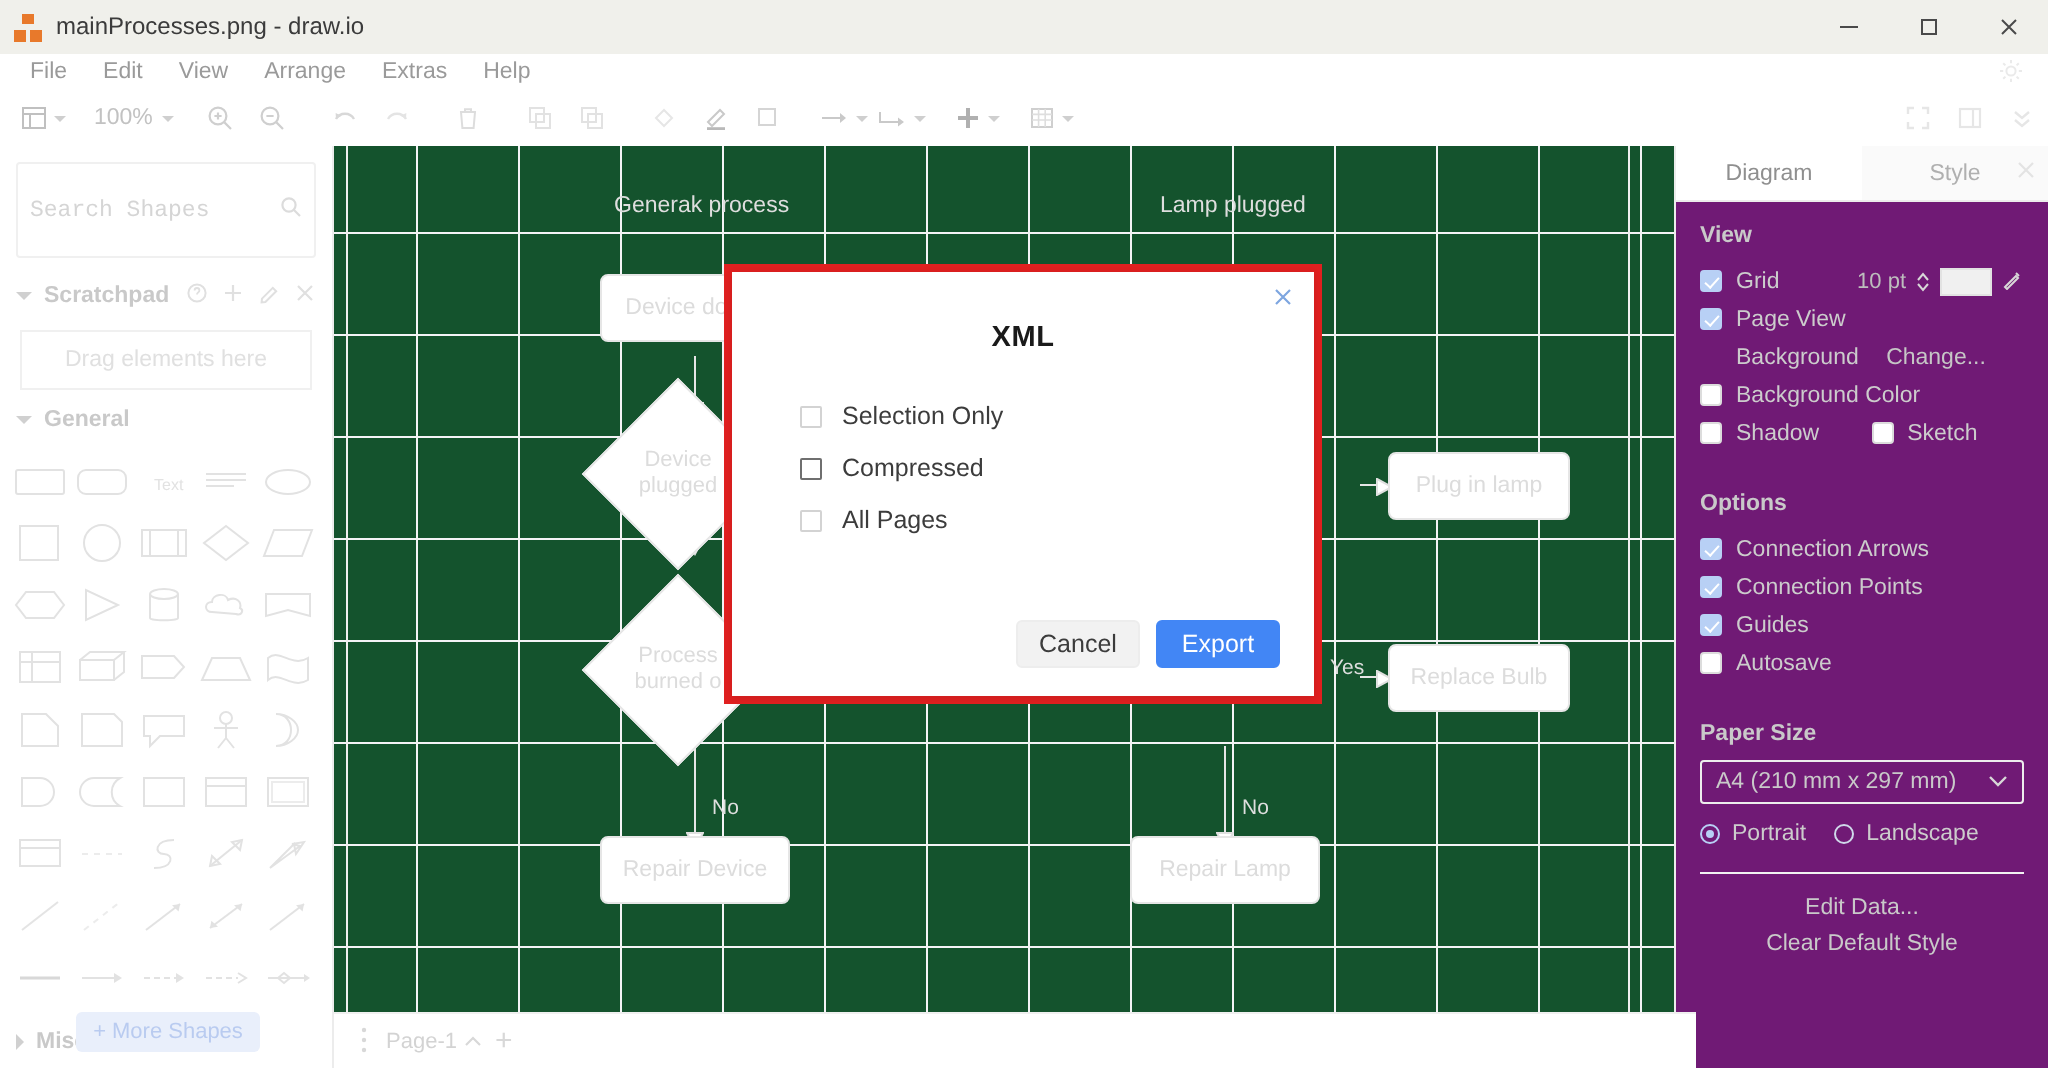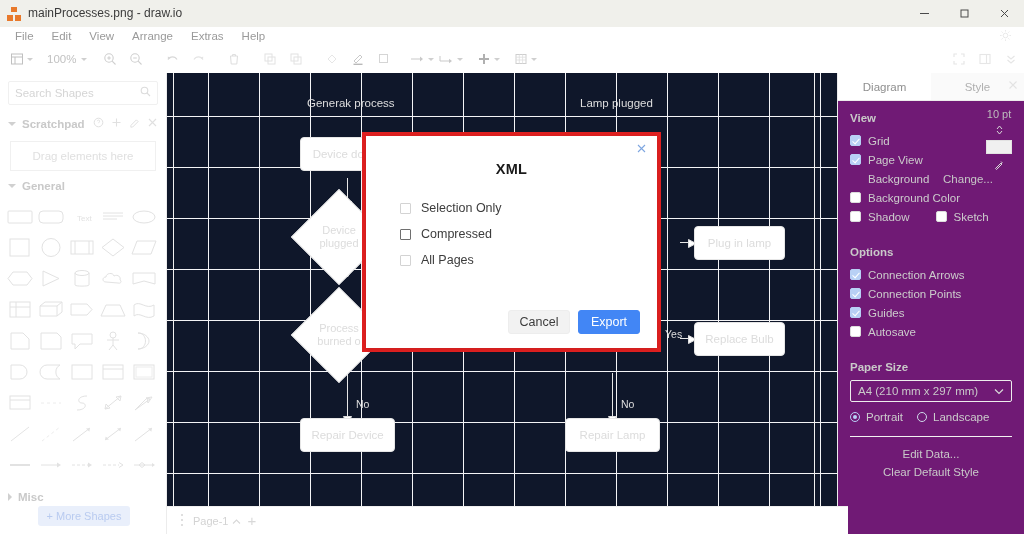--- a/index.html
+++ b/index.html
@@ -62,21 +62,21 @@
   .toolbar-right{position:absolute;right:8px;top:0;height:28px;display:flex;align-items:center;}
   .theme-dot{position:absolute;right:12px;top:29px;color:#e2e2e2;font-size:11px;}
 
   
   .sidebar{
     position:absolute;left:0;top:73px;width:166px;height:461px;
     background:#fff;border-right:1px solid #ececec;overflow:hidden;
   }
   .search-box{
     margin:8px;height:22px;border:1px solid #f0f0f0;border-radius:2px;
-    display:flex;align-items:center;padding:0 6px;position:relative;
+    display:flex;align-items:center;padding:12px 6px;position:relative;font-family:Liberation Mono, monospace;
   }
   .search-box span.ph{font-size:11.5px;color:#d5d5d5;}
   .search-box .mag{position:absolute;right:6px;color:#dcdcdc;}
   .sb-section{
     display:flex;align-items:center;height:22px;padding:0 8px;position:relative;
   }
   .tri{
     width:0;height:0;border-left:4px solid transparent;border-right:4px solid transparent;
     border-top:4px solid #d0d0d0;margin-right:6px;
   }
@@ -99,21 +99,21 @@
   .shape-cell svg{display:block;}
   .more-shapes{
     position:absolute;left:38px;bottom:8px;width:92px;height:20px;
     background:#e9effb;border-radius:3px;color:#b9cbf0;font-size:11px;
     display:flex;align-items:center;justify-content:center;gap:3px;
   }
 
   
   .canvas{
     position:absolute;left:167px;top:73px;width:671px;height:434px;
-    background:#0f172a;overflow:hidden;
+    background:#14532d;overflow:hidden;
   }
   .grid{
     position:absolute;inset:0;
     background-image:
       linear-gradient(to right,#f4f4f6 1px,transparent 1px),
       linear-gradient(to bottom,#f4f4f6 1px,transparent 1px);
     background-size:51px 51px;background-position:-10px -8px;
   }
   .page-sheet{
     position:absolute;left:6px;top:-6px;width:640px;height:446px;
@@ -160,21 +160,21 @@
   .cb{
     width:11px;height:11px;border:1px solid #dcdcdc;border-radius:2px;
     margin-right:7px;flex:none;box-sizing:border-box;background:#fff;
   }
   .cb.on{background:#b8d0f5;border-color:#b8d0f5;position:relative;}
   .cb.on::after{
     content:"";position:absolute;left:3px;top:0.5px;width:3px;height:6px;
     border:solid #fff;border-width:0 1.5px 1.5px 0;transform:rotate(42deg);
   }
   .fmt-lbl{font-size:11.5px;color:#ccc;}
-  .fmt-right{position:absolute;right:0;display:flex;align-items:center;gap:5px;flex-direction:column;}
+  .fmt-right{position:absolute;right:0;display:flex;align-items:center;gap:5px;}
   .grid-num{font-size:11px;color:#bdbdbd;}
   .spin{display:flex;flex-direction:column;gap:1px;color:#d8d8d8;line-height:0;}
   .colorbox{width:24px;height:12px;border:1px solid #e2e2e2;background:#f0f0f0;}
   .change-btn{
     position:absolute;right:0;width:88px;height:17px;
     display:flex;align-items:center;justify-content:center;
     font-size:11.5px;color:#c6c6c6;
   }
   .bg-lbl{margin-left:18px;font-size:11.5px;color:#ccc;}
   .paper-sel{

